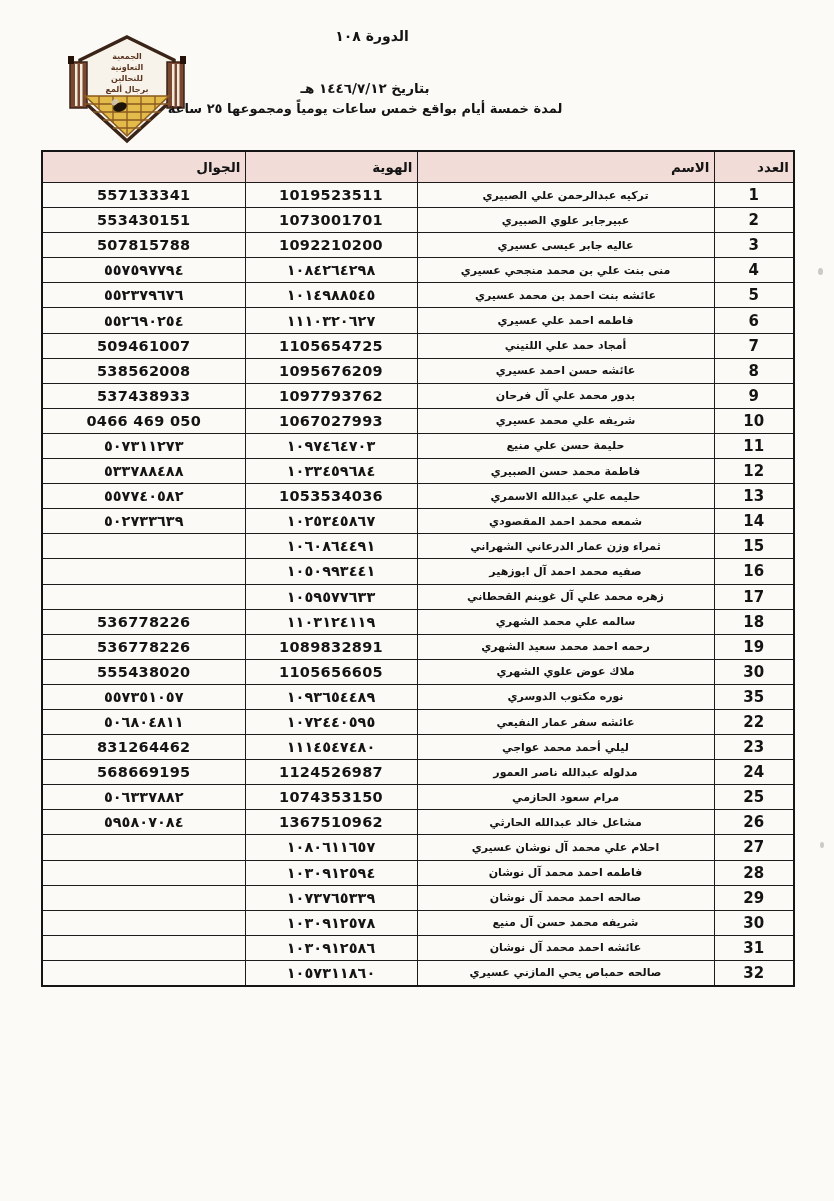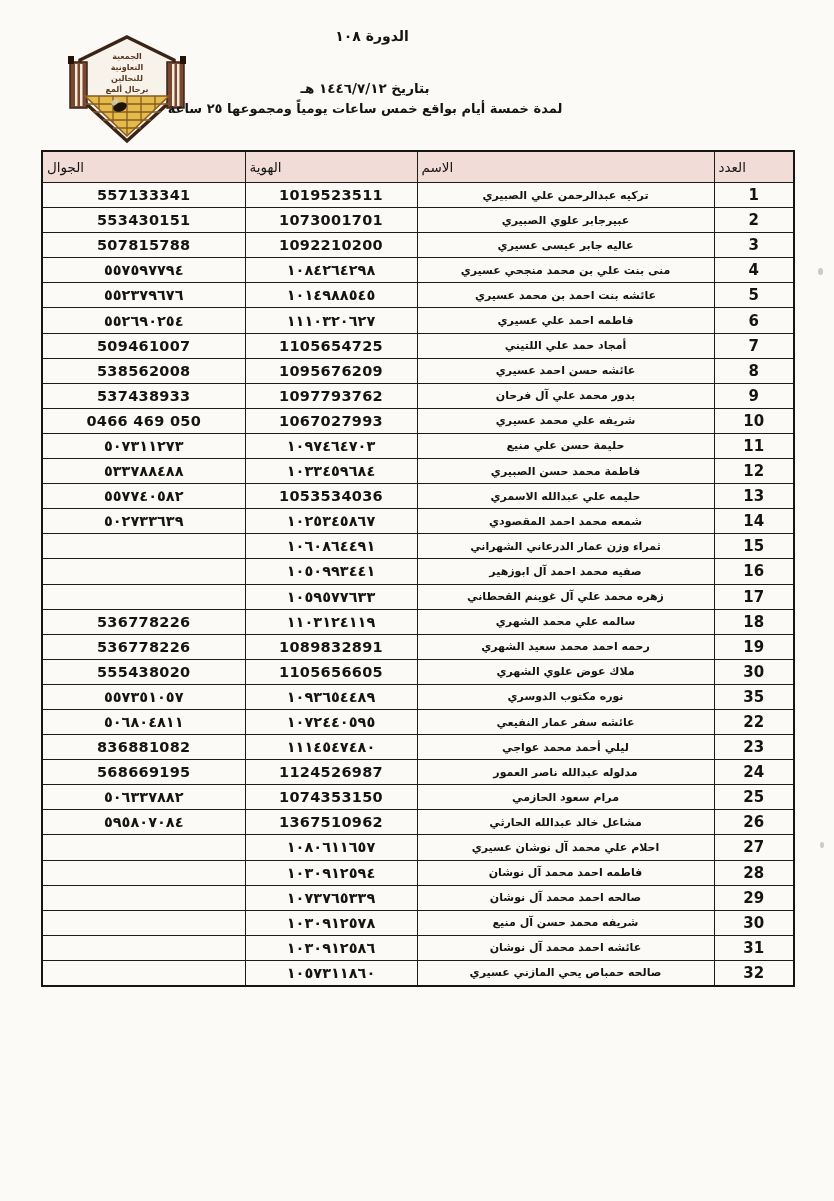--- a/index.html
+++ b/index.html
@@ -26,21 +26,21 @@
   
   table.roster{
     position:absolute;top:150px;right:39px;width:752px;
     border-collapse:collapse;table-layout:fixed;
     border:2.5px solid #151515;
   }
   table.roster th,table.roster td{
     border:1.5px solid #1c1c1c;padding:0 4px;overflow:hidden;white-space:nowrap;
   }
   table.roster th{
-    height:30px;font-size:13.5px;font-weight:400;text-align:left;
+    height:30px;font-size:13.5px;font-weight:700;text-align:right;
     background:var(--header-bg,#f2dcd7);
   }
   table.roster td{height:24.1px;text-align:center;font-weight:700;}
   td.cell-count{font-size:15px;font-family:"DejaVu Sans","Liberation Sans",sans-serif;}
   td.cell-name{font-size:11px;}
   td.cell-id,td.cell-mobile{font-size:14.5px;letter-spacing:.3px;}
   col.c-count{width:80px;}
   col.c-name{width:297px;}
   col.c-id{width:172px;}
   col.c-mobile{width:203px;}
@@ -232,21 +232,21 @@
         <tr>
           <td class="cell-count">22</td>
           <td class="cell-name">عائشه سفر عمار النفيعي</td>
           <td class="cell-id">١٠٧٢٤٤٠٥٩٥</td>
           <td class="cell-mobile">٥٠٦٨٠٤٨١١</td>
         </tr>
         <tr>
           <td class="cell-count">23</td>
           <td class="cell-name">ليلي أحمد محمد عواجي</td>
           <td class="cell-id">١١١٤٥٤٧٤٨٠</td>
-          <td class="cell-mobile">836881082</td>
+          <td class="cell-mobile">831264462</td>
         </tr>
         <tr>
           <td class="cell-count">24</td>
           <td class="cell-name">مدلوله عبدالله ناصر العمور</td>
           <td class="cell-id">1124526987</td>
           <td class="cell-mobile">568669195</td>
         </tr>
         <tr>
           <td class="cell-count">25</td>
           <td class="cell-name">مرام سعود الحازمي</td>

